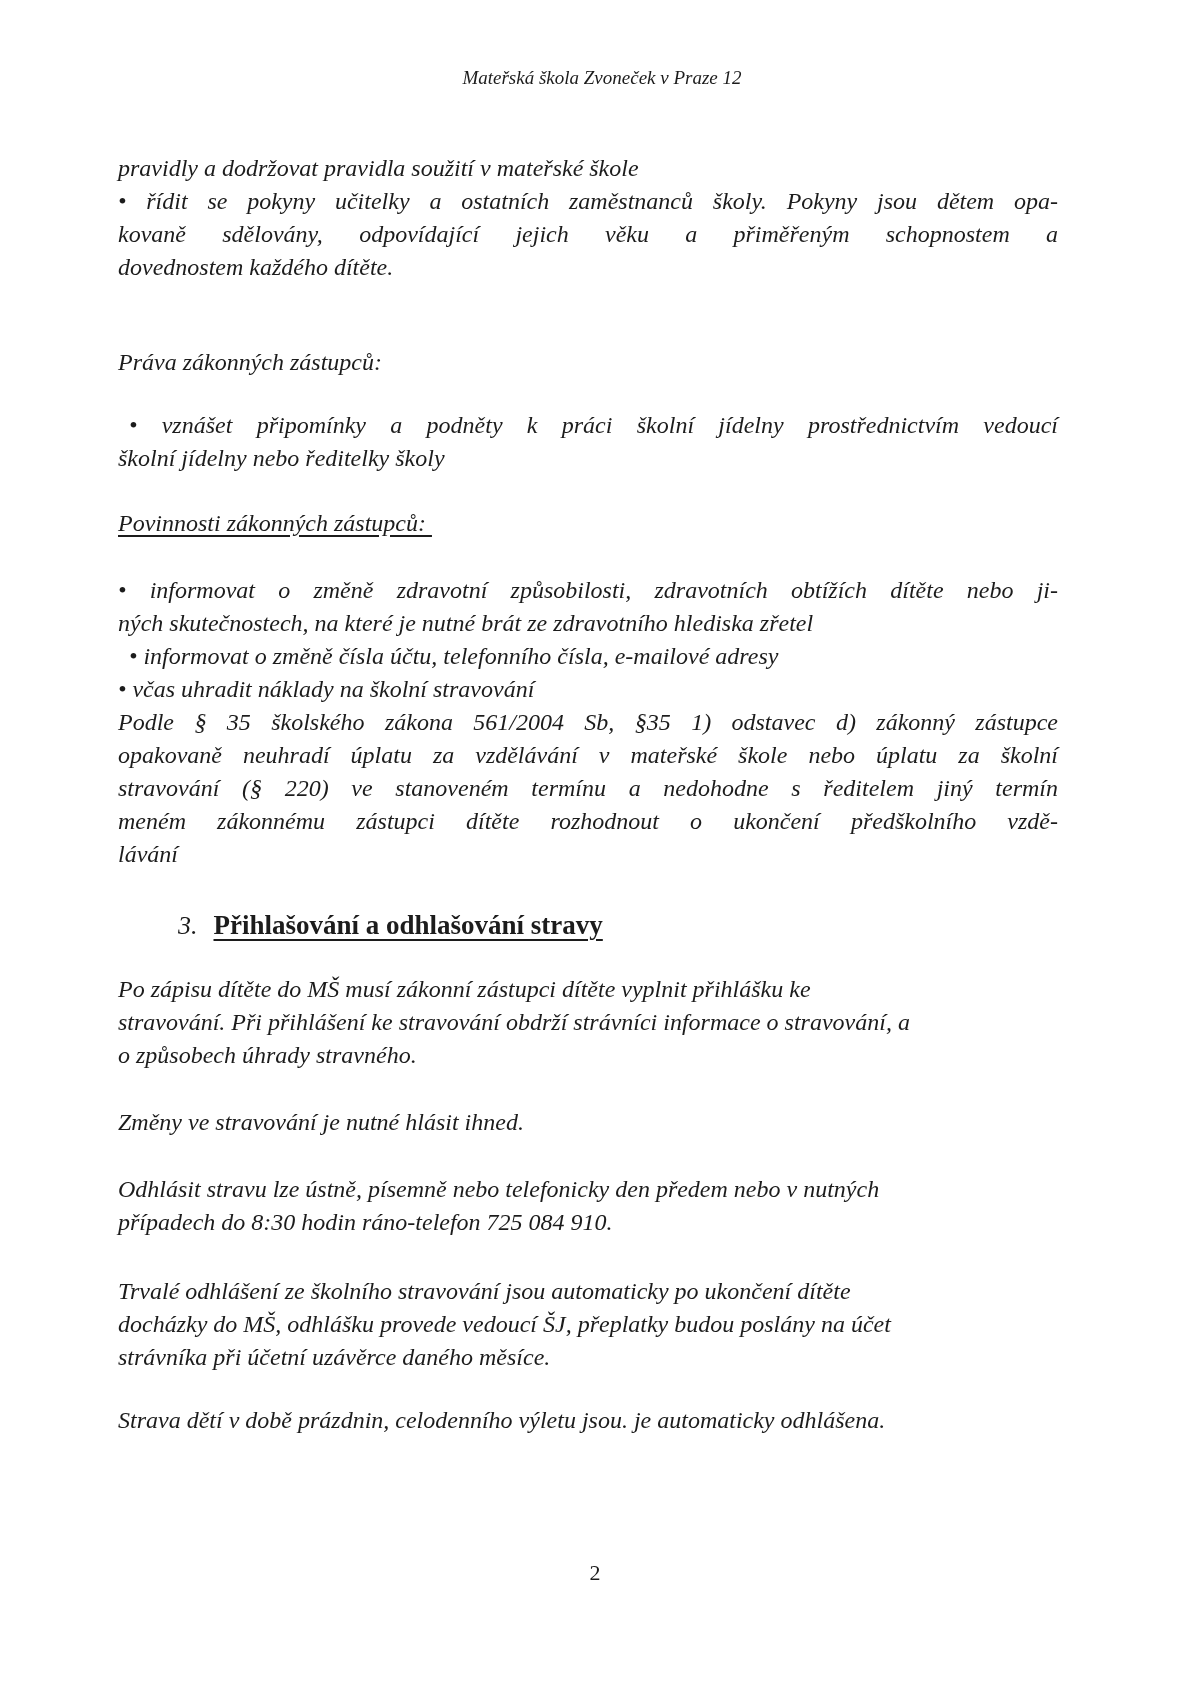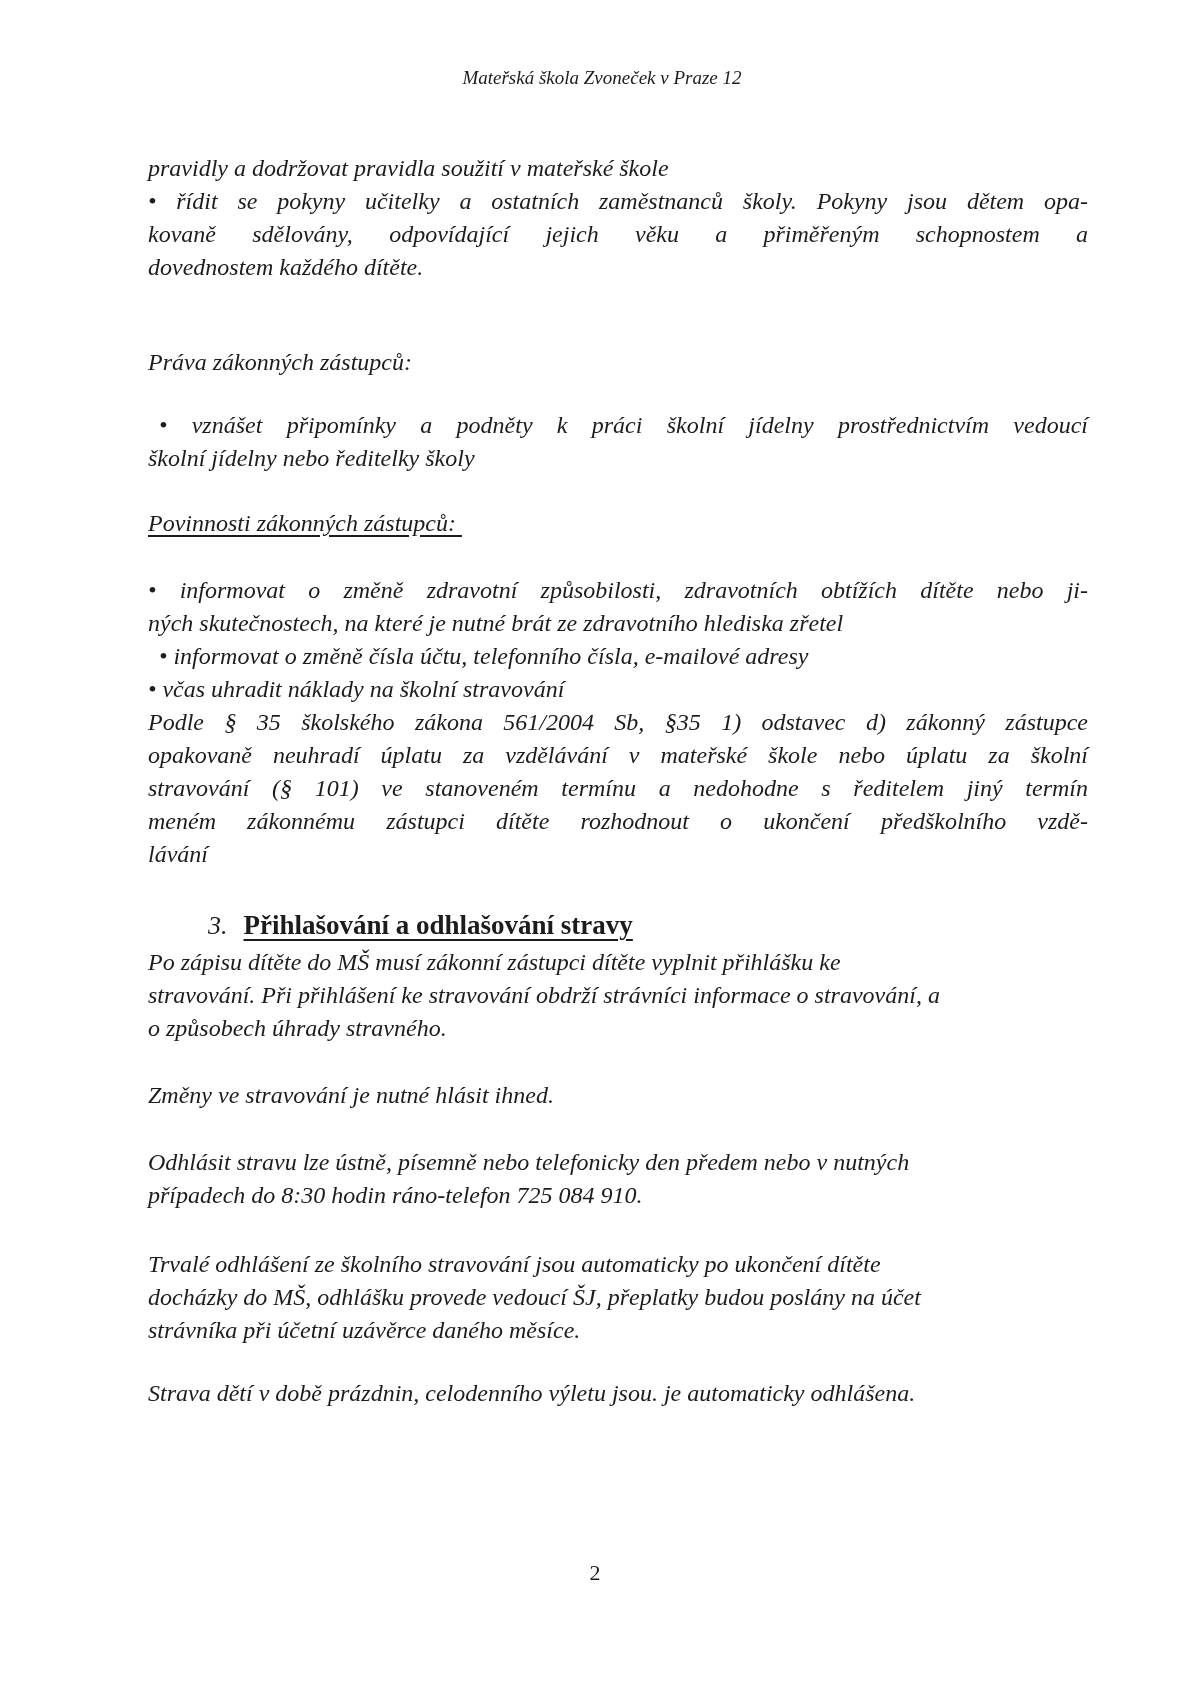--- a/index.html
+++ b/index.html
@@ -24,21 +24,21 @@
     width: 100%;
     text-align: center;
     font-style: italic;
     font-size: 19px;
     line-height: 24px;
   }
   
   .content {
     position: absolute;
     top: 152px;
-    left: 148px;
+    left: 118px;
     width: 940px;
     font-style: italic;
     font-size: 24px;
     line-height: 33px;
   }
   .para { margin: 0; }
   .ln {
     white-space: pre;        
     overflow: visible;
   }
@@ -51,21 +51,21 @@
   .ln.u {
     text-decoration: underline;
     text-underline-offset: 4px;
   }
   
   .m-prava      { margin-top: 62px; }
   .m-vznaset    { margin-top: 30px; }
   .m-povinnosti { margin-top: 32px; }
   .m-bullets    { margin-top: 34px; }
   .m-heading    { margin-top: 34px; }
-  .m-prihlaska  { }
+  .m-prihlaska  { margin-top: 27px; }
   .m-zmeny      { margin-top: 34px; }
   .m-odhlasit   { margin-top: 34px; }
   .m-trvale     { margin-top: 36px; }
   .m-strava     { margin-top: 30px; }
 
   
   .section-heading {
     line-height: 40px;
     margin-left: 60px;
   }
@@ -124,21 +124,21 @@
       <div class="ln u">Povinnosti zákonných zástupců:&nbsp;</div>
     </div>
 
     <div class="para m-bullets">
       <div class="ln j">• informovat o změně zdravotní způsobilosti, zdravotních obtížích dítěte nebo ji-</div>
       <div class="ln">ných skutečnostech, na které je nutné brát ze zdravotního hlediska zřetel</div>
       <div class="ln ind">• informovat o změně čísla účtu, telefonního čísla, e-mailové adresy</div>
       <div class="ln">• včas uhradit náklady na školní stravování</div>
       <div class="ln j">Podle § 35 školského zákona 561/2004 Sb, §35 1) odstavec d) zákonný zástupce</div>
       <div class="ln j">opakovaně neuhradí úplatu za vzdělávání v mateřské škole nebo úplatu za školní</div>
-      <div class="ln j">stravování (§ 101) ve stanoveném termínu a nedohodne s ředitelem jiný termín</div>
+      <div class="ln j">stravování (§ 220) ve stanoveném termínu a nedohodne s ředitelem jiný termín</div>
       <div class="ln j">meném zákonnému zástupci dítěte rozhodnout o ukončení předškolního vzdě-</div>
       <div class="ln">lávání</div>
     </div>
 
     <div class="para section-heading m-heading">
       <span class="num">3.</span><span class="ttl">Přihlašování a odhlašování stravy</span>
     </div>
 
     <div class="para m-prihlaska">
       <div class="ln">Po zápisu dítěte do MŠ musí zákonní zástupci dítěte vyplnit přihlášku ke</div>

